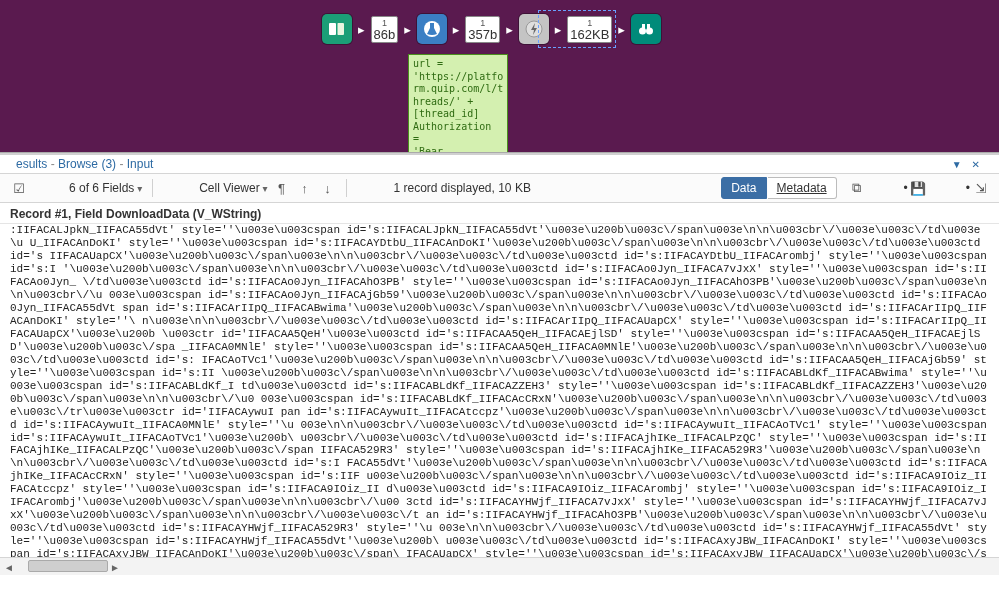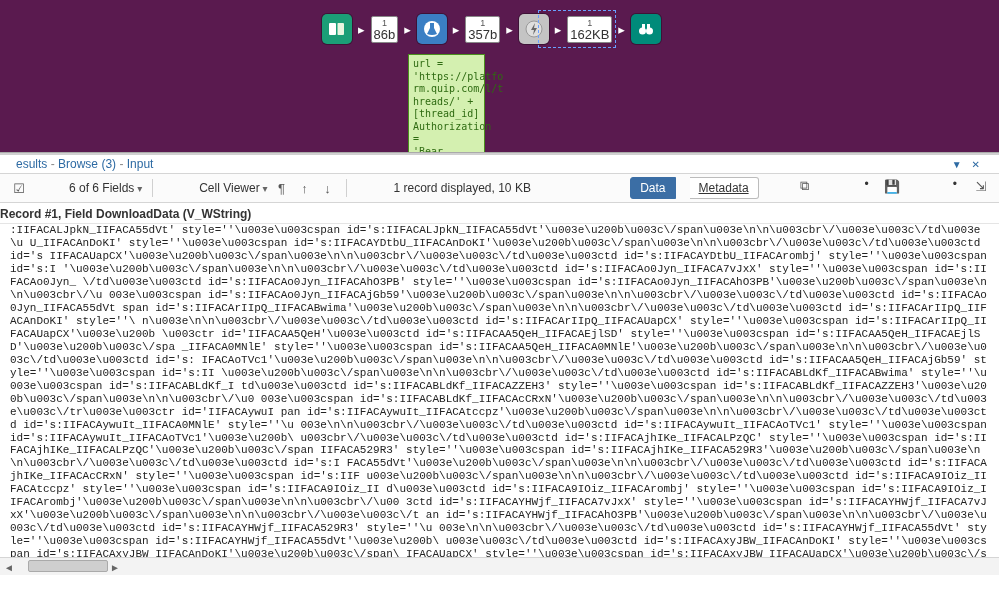--- a/index.html
+++ b/index.html
@@ -61,21 +61,21 @@
   .conn-tag .num { display:block; font-size:9px; color:#555;}
   .conn-tag .sz { display:block; font-size:13px; color:#333;}
   .sel-box {
     position: absolute;
     border: 1.5px dashed #6aa0ff;
     pointer-events: none;
   }
   .annotation {
     position: absolute;
     left: 408px; top: 54px;
-    width: 77px;
+    width: 100px;
     background: #d4f0b0;
     border: 1px solid #4b8f1e;
     font-size: 10px;
     color: #2f6b12;
     padding: 3px 4px;
     line-height: 1.25;
     font-family: Consolas, monospace;
     white-space: pre-line;
   }
   .divider { height:3px; background:#d0d0d0; border-top:1px solid #aaa;}
@@ -111,37 +111,37 @@
   .toolbar .txt { font-size:12px; color:#333;margin-left:36px; }
   .drop-caret::after { content:" ▾"; color:#666; font-size:10px;}
   .vsep { width:1px; height:18px; background:#d0d0d0; }
   .iconbtn {
     width:18px; height:18px;
     display:flex; align-items:center; justify-content:center;
     color:#555;
     cursor:pointer;
     font-size:13px;
   }
-  .right-tools { margin-left:auto; display:flex; gap:14px;}
+  .right-tools { margin-left:auto; display:flex; align-items:center; gap:1px;}
   .pill {
     display:inline-block;
     padding: 3px 9px;
     font-size:12px;
     border:1px solid #bcbcbc;
     cursor:pointer;
     background:#fff;
   }
   .pill.active { background:#3b6ea5; color:#fff; border-color:#3b6ea5;}
   .pill.left  { border-radius:3px 0 0 3px;}
   .pill.right { border-radius:0 3px 3px 0; border-left:none;text-decoration:underline;}
   .right-tools .iconbtn { width:20px; }
   .record-header {
     font-weight: bold;
     font-size:12px;
-    padding: 4px 10px 2px 0;
+    padding: 4px 10px 2px 10px;
     background:#fff;
   }
   .record-body {
     padding: 0 8px 4px 10px;
     font-family: Consolas, "Courier New", monospace;
     font-size: 11px;
     line-height: 1.18;
     color:#222;
     word-break: break-all;
     height: 334px;

